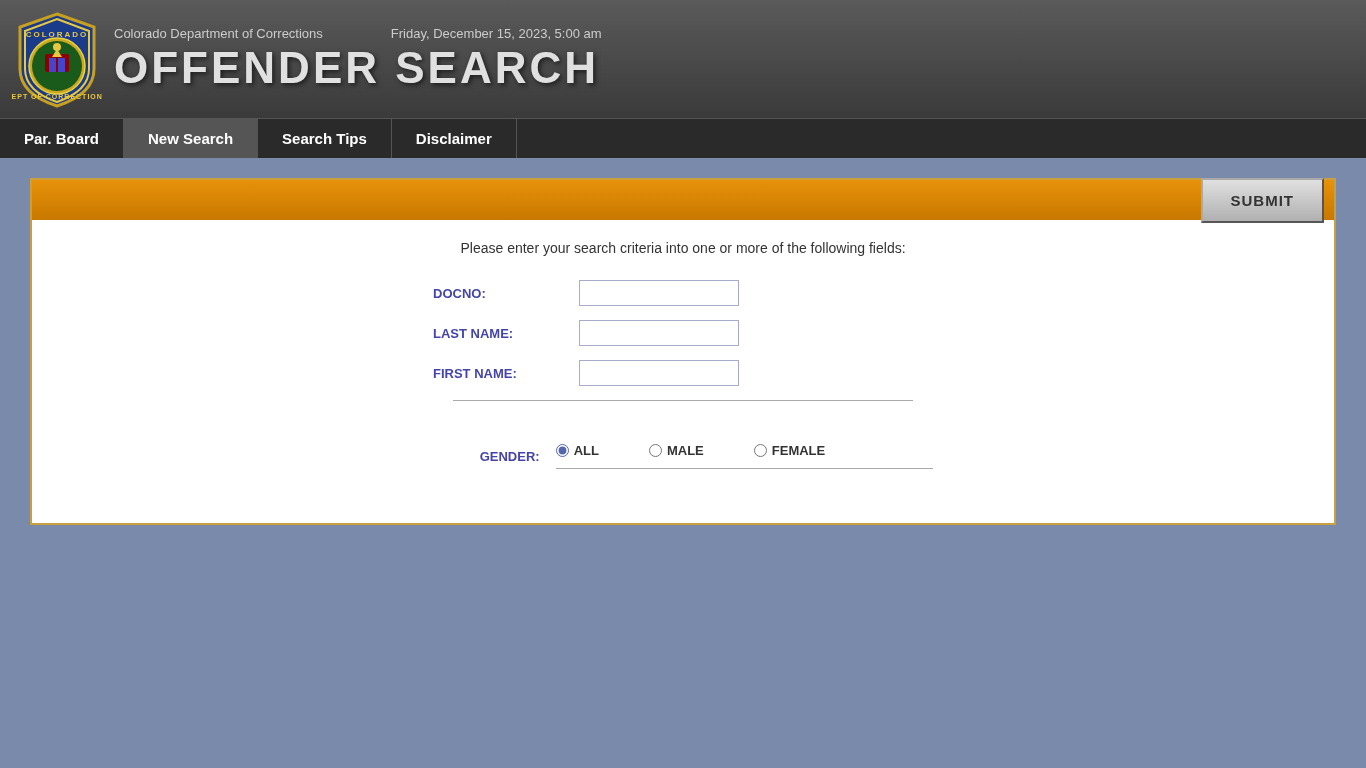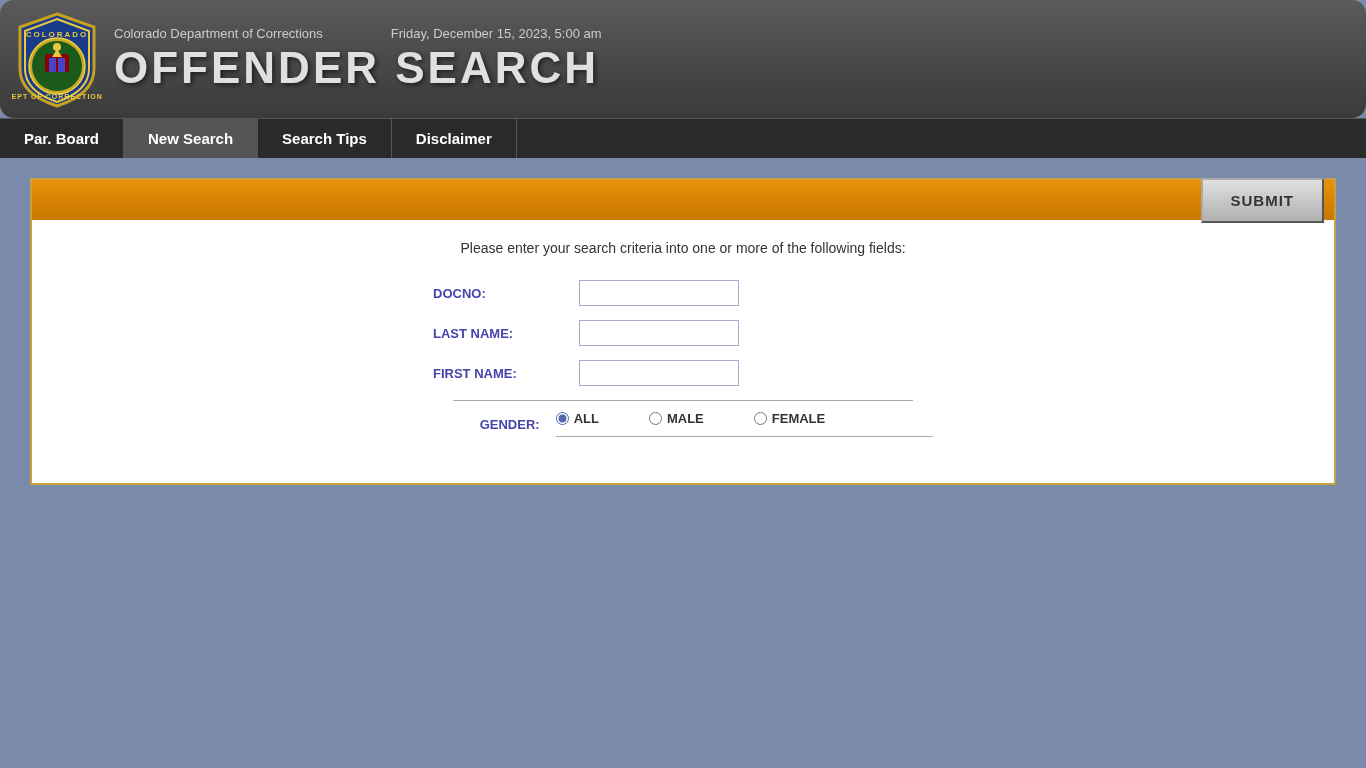--- a/index.html
+++ b/index.html
@@ -12,21 +12,20 @@
       min-height: 768px;
     }
 
     
     #header {
       background: linear-gradient(to bottom, #5a5a5a, #3a3a3a);
       display: flex;
       align-items: center;
       padding: 0;
       height: 118px;
-      border-radius: 14px;
     }
 
     #logo-area {
       display: flex;
       align-items: center;
       padding: 8px 12px;
     }
 
     #header-top-row {
       display: flex;
@@ -78,21 +77,21 @@
       border: 2px outset #aaa;
       padding: 12px 28px;
       font-size: 15px;
       font-weight: bold;
       color: #333;
       cursor: pointer;
       letter-spacing: 1px;
     }
 
     #form-body {
-      padding: 20px 40px 32px 40px;
+      padding: 20px 40px 40px 40px;
     }
 
     #form-description {
       text-align: center;
       margin-bottom: 24px;
       font-size: 14px;
       color: #333;
     }
 
     #search-form {
@@ -124,20 +123,21 @@
       padding: 2px 4px;
       font-size: 13px;
     }
 
     
     .gender-row {
       display: flex;
       align-items: center;
       margin-bottom: 14px;
       width: 500px;
+      margin-top: 32px;
     }
 
     .gender-label {
       text-align: right;
       width: 130px;
       margin-right: 16px;
       font-size: 13px;
       font-weight: bold;
       color: #4444aa;
     }

